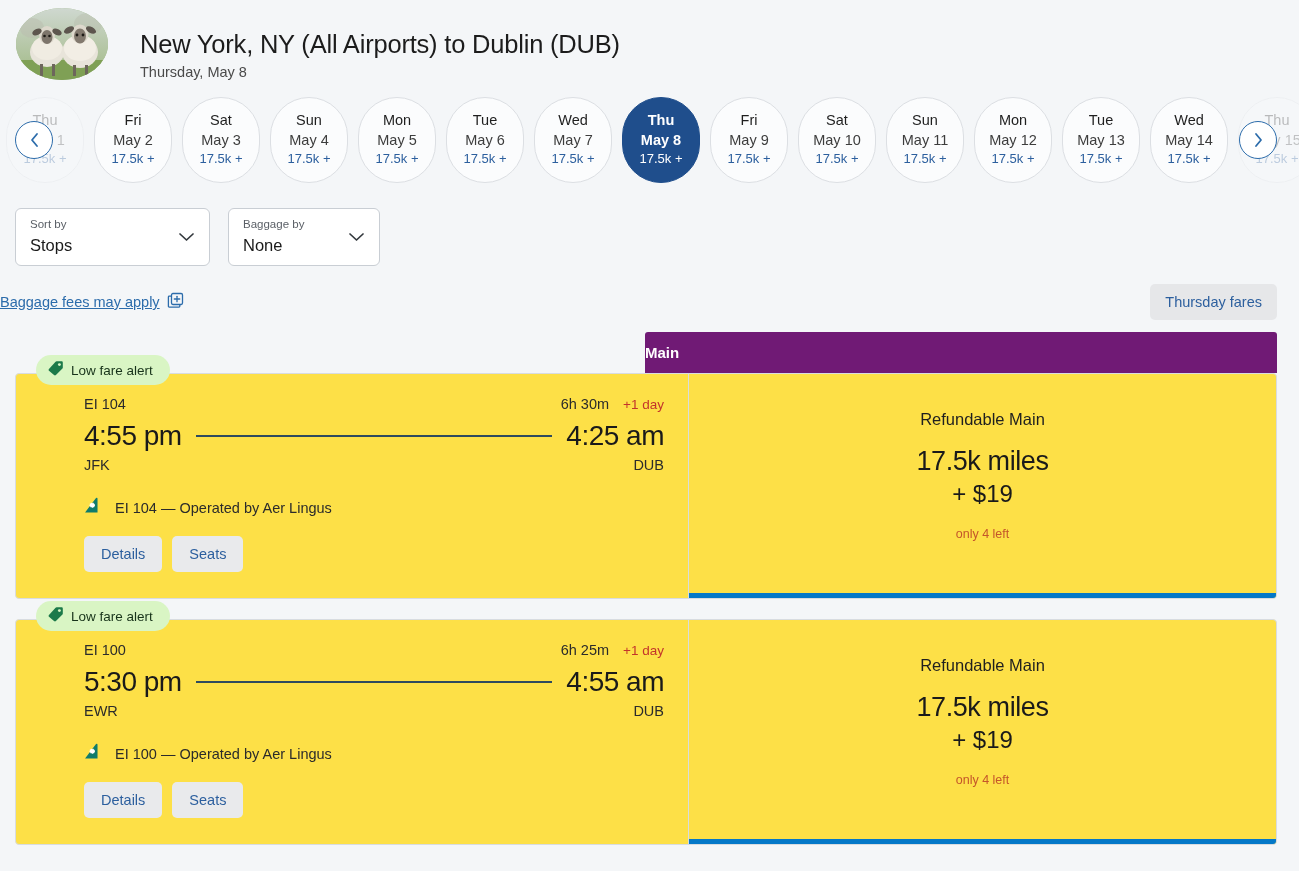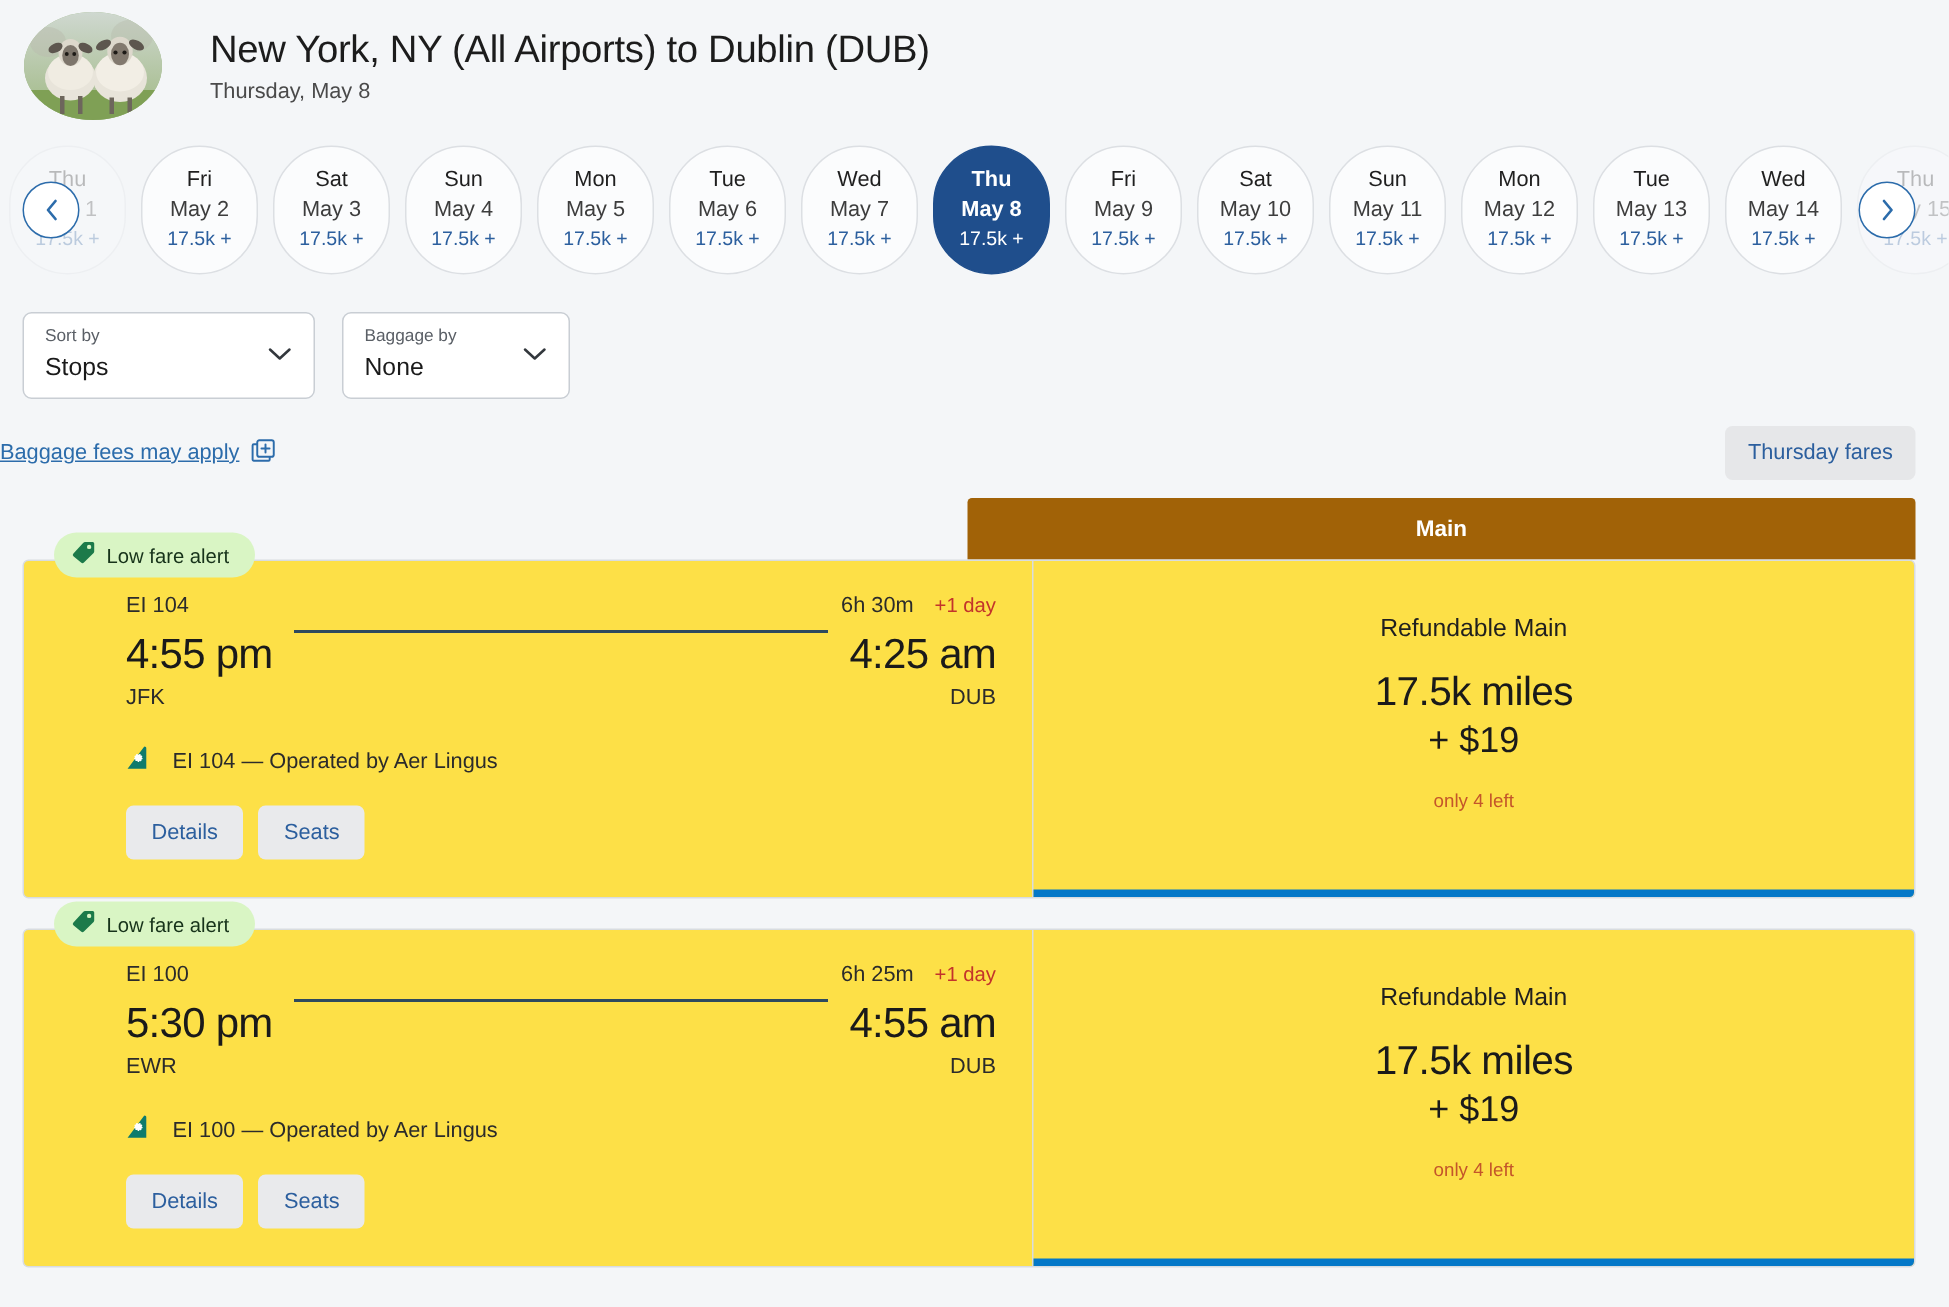--- a/index.html
+++ b/index.html
@@ -5,21 +5,21 @@
   * { box-sizing: border-box; margin: 0; padding: 0; }
   html, body {
     width: 1299px; height: 871px;
     background: #f4f6f8;
     font-family: "Liberation Sans", sans-serif;
     overflow: hidden;
     color: #1a1a1a;
   }
 
   
-  .header { display: flex; align-items: center; padding: 8px 0 6px 16px; height: 86px; }
+  .header { display: flex; align-items: flex-end; padding: 8px 0 6px 16px; height: 86px; }
   .avatar {
     width: 92px; height: 72px; border-radius: 50%;
     overflow: hidden; flex: 0 0 auto; position: relative;
     background: #9fb98a;
   }
   .avatar svg { display: block; width: 100%; height: 100%; }
   .header-text { margin-left: 32px; }
   .route-title { font-size: 25.5px; font-weight: 400; color: #1c1c1c; letter-spacing: -0.2px; line-height: 1.15; }
   .route-date { font-size: 14.5px; color: #4a4a4a; margin-top: 5px; }
 
@@ -74,22 +74,22 @@
     background: #e6e7e9; border: none; border-radius: 5px;
     color: #2c5f9e; font-size: 14.5px; padding: 10px 15px; cursor: pointer;
     font-family: inherit;
   }
 
   
   .results { padding: 0 22px 0 15px; margin-top: 12px; }
   .fare-head-row { display: flex; }
   .fare-head-spacer { width: 630px; flex: 0 0 auto; }
   .fare-head {
-    flex: 1; background: #a16207; color: #fff;
-    text-align: center; font-size: 15px; font-weight: bold;
+    flex: 1; background: #701a75; color: #fff;
+    font-size: 15px; font-weight: bold;
     padding: 12px 0; border-radius: 3px 3px 0 0;
   }
 
   .flight-card { position: relative; margin-bottom: 20px; }
   .alert-badge {
     position: absolute; top: -18px; left: 21px; z-index: 3;
     background: #d9f5c4; border-radius: 20px;
     display: flex; align-items: center; gap: 7px;
     padding: 5px 17px 5px 11px; font-size: 13.5px; color: #17331a;
   }
@@ -97,21 +97,21 @@
     display: flex; background: #fde047;
     border: 1px solid #d8dce0; border-radius: 4px;
     overflow: hidden; min-height: 226px; padding-left: 44px;
   }
   .flight-info { width: 629px; flex: 0 0 auto; border-right: 1px solid #d8dce0; padding: 22px 24px 16px 24px; }
   .fi-top { display: flex; justify-content: space-between; align-items: baseline; }
   .fi-num { font-size: 14.5px; color: #2b2b2b; }
   .fi-meta { display: flex; gap: 14px; align-items: baseline; }
   .fi-dur { font-size: 14.5px; color: #2b2b2b; }
   .fi-plus { font-size: 13.5px; color: #c3342b; }
-  .fi-times { display: flex; align-items: flex-start; margin-top: 8px; }
+  .fi-times { display: flex; align-items: center; margin-top: 8px; }
   .fi-time { font-size: 28px; color: #1a1a1a; font-weight: 400; letter-spacing: -0.5px; }
   .fi-line { flex: 1; height: 2px; background: #2e4a5e; margin: 0 14px; }
   .fi-codes { display: flex; justify-content: space-between; margin-top: 5px; }
   .fi-code { font-size: 14.5px; color: #2b2b2b; }
   .fi-op { display: flex; align-items: center; gap: 10px; margin-top: 24px; text-align: center; }
   .fi-op-text { font-size: 14.5px; color: #2b2b2b; }
   .fi-btns { display: flex; gap: 10px; margin-top: 18px; }
   .pill-btn {
     background: #e9eaec; border: none; border-radius: 5px;
     color: #2c5f9e; font-size: 14.5px; padding: 10px 17px;

